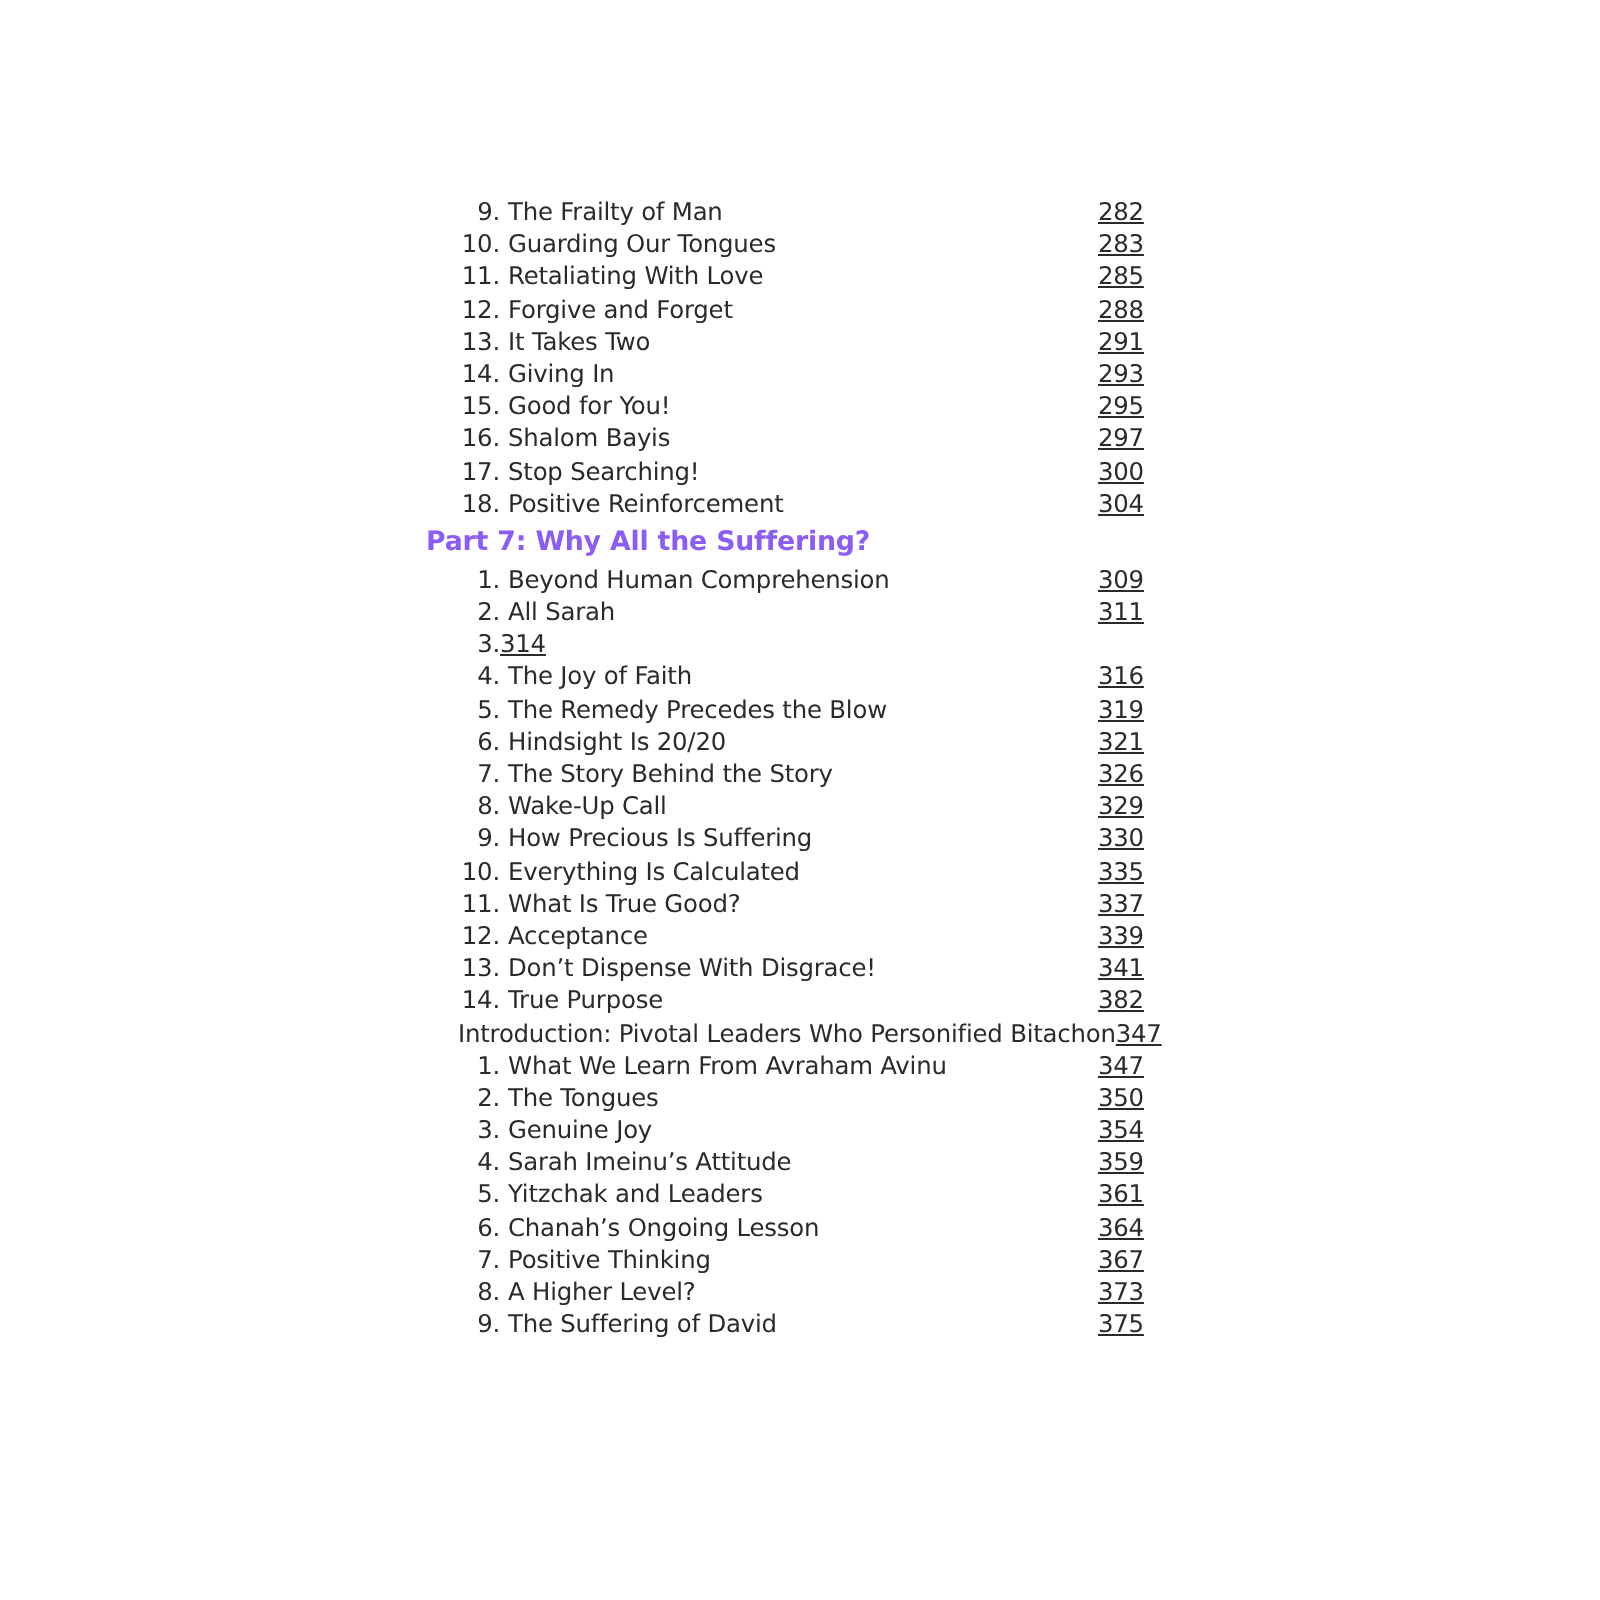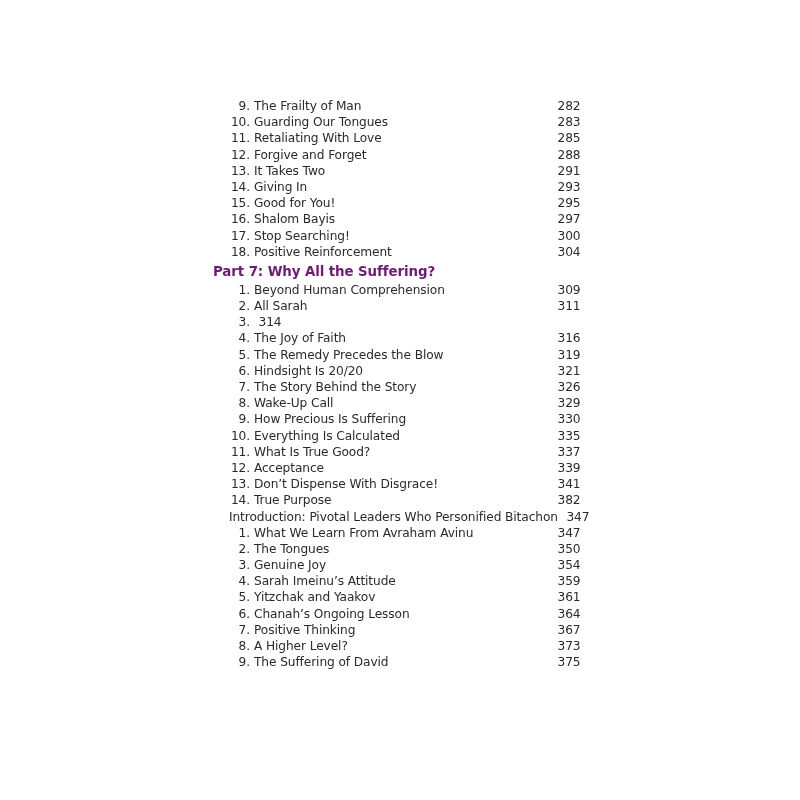--- a/index.html
+++ b/index.html
@@ -2,23 +2,23 @@
 <html><head>
 <meta charset="utf-8">
 <style>
   html, body { margin:0; padding:0; background:#ffffff; }
   body { width:800px; height:800px; position:relative; overflow:hidden;
          font-family: "DejaVu Sans", sans-serif; color:#2a2a2a; }
   .toc { position:absolute; left:213px; top:98px; width:376px; }
   .row { display:flex; align-items:baseline; height:16.2px; line-height:16.2px; font-size:12.2px; letter-spacing:-0.1px; }
   .num { width:37px; text-align:right; flex:none; }
   .title { flex:1; padding-left:4px; white-space:nowrap; }
-  .page { flex:none; width:40px; text-align:center; }
+  .page { flex:none; width:40px; text-align:left;text-decoration:underline; }
   .intro .title { padding-left:16px; }
-  .heading { font-weight:bold; font-size:13.4px; height:22px; line-height:24px; color:#701a75; letter-spacing:-0.1px; }
+  .heading { font-weight:bold; font-size:13.4px; height:22px; line-height:24px; color:#8b5cf6; letter-spacing:-0.1px; }
 </style>
 </head>
 <body>
 
 <div class="toc">
   <div id="sec-cont">
       <div class="row">
         <span class="num">9.</span>
         <span class="title">The Frailty of Man</span>
         <span class="page">282</span>
@@ -161,21 +161,21 @@
         <span class="title">Genuine Joy</span>
         <span class="page">354</span>
       </div>
       <div class="row">
         <span class="num">4.</span>
         <span class="title">Sarah Imeinu’s Attitude</span>
         <span class="page">359</span>
       </div>
       <div class="row">
         <span class="num">5.</span>
-        <span class="title">Yitzchak and Yaakov</span>
+        <span class="title">Yitzchak and Leaders</span>
         <span class="page">361</span>
       </div>
       <div class="row">
         <span class="num">6.</span>
         <span class="title">Chanah’s Ongoing Lesson</span>
         <span class="page">364</span>
       </div>
       <div class="row">
         <span class="num">7.</span>
         <span class="title">Positive Thinking</span>

